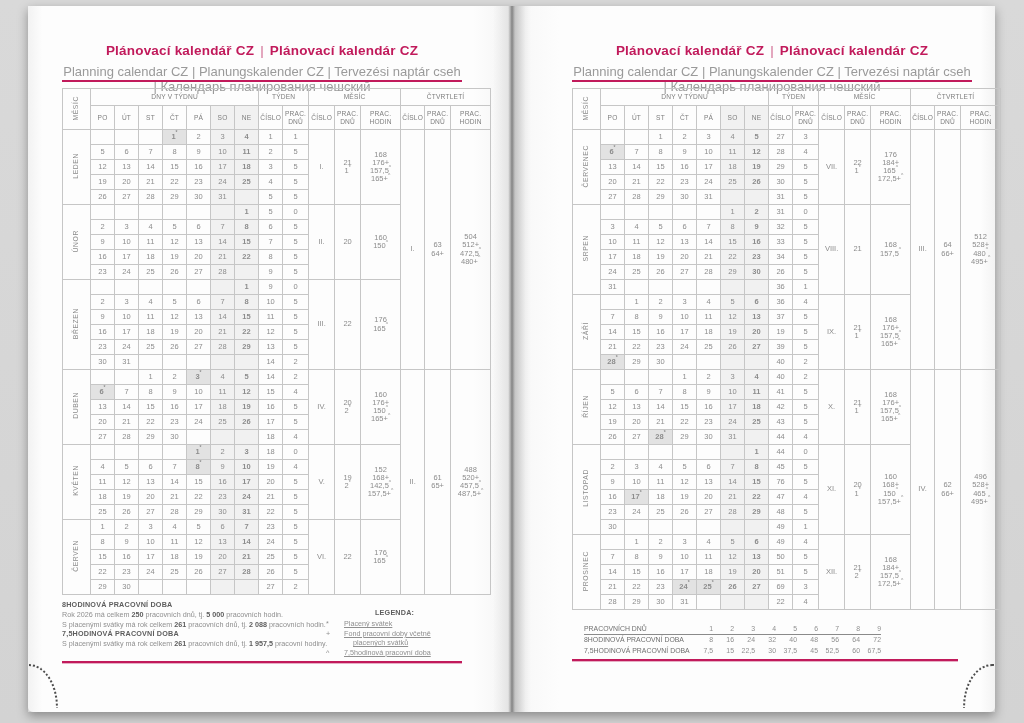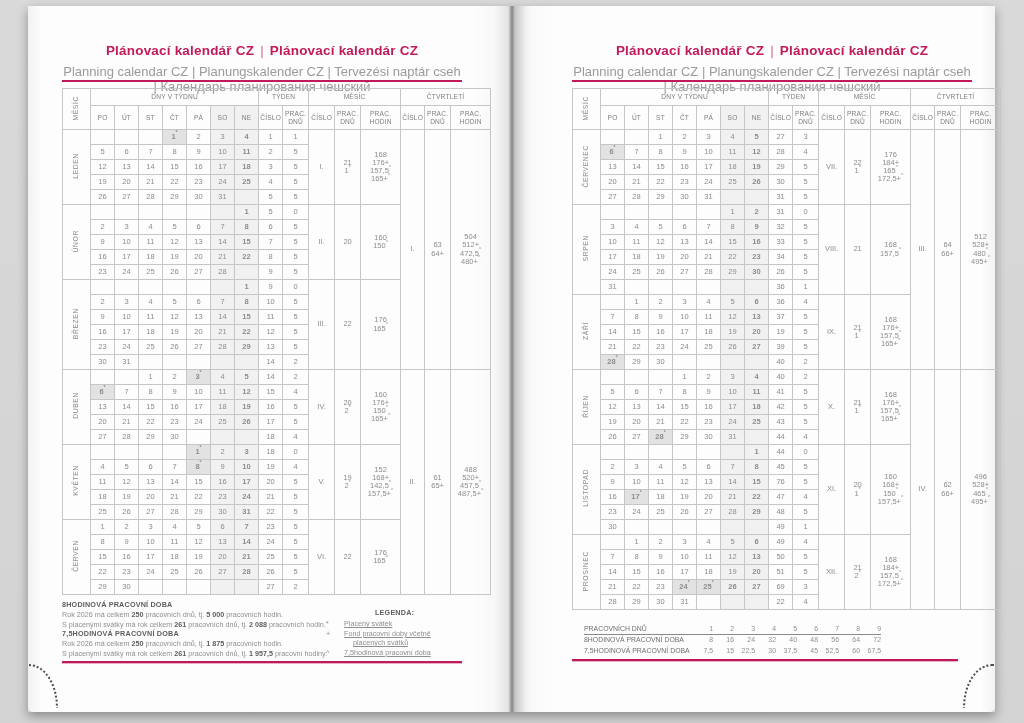--- a/index.html
+++ b/index.html
@@ -511,21 +511,20 @@
             </table>
           </div>
         <div class="lfoot">
             <div class="blk">
               <h4>8HODINOVÁ PRACOVNÍ DOBA</h4>
               <div>Rok 2026 má celkem <b>250</b> pracovních dnů, tj. <b>5 000</b> pracovních hodin.</div>
               <div>S placenými svátky má rok celkem <b>261</b> pracovních dnů, tj. <b>2 088</b> pracovních hodin.</div>
             </div>
             <div class="blk">
               <h4>7,5HODINOVÁ PRACOVNÍ DOBA</h4>
-              <div>Rok 2026 má celkem <b>250</b> pracovních dnů, tj. <b>1 875</b> pracovních hodin.</div>
               <div>S placenými svátky má rok celkem <b>261</b> pracovních dnů, tj. <b>1 957,5</b> pracovní hodiny.</div>
             </div>
             <div class="legend">
               <h4>LEGENDA:</h4>
               <div class="li"><span class="sym">*</span>Placený svátek</div>
               <div class="li"><span class="sym">+</span>Fond pracovní doby včetně<br><span class="sym"></span>placených svátků</div>
               <div class="li"><span class="sym">^</span>7,5hodinová pracovní doba</div>
             </div>
           </div>
         <div class="brule"></div>

